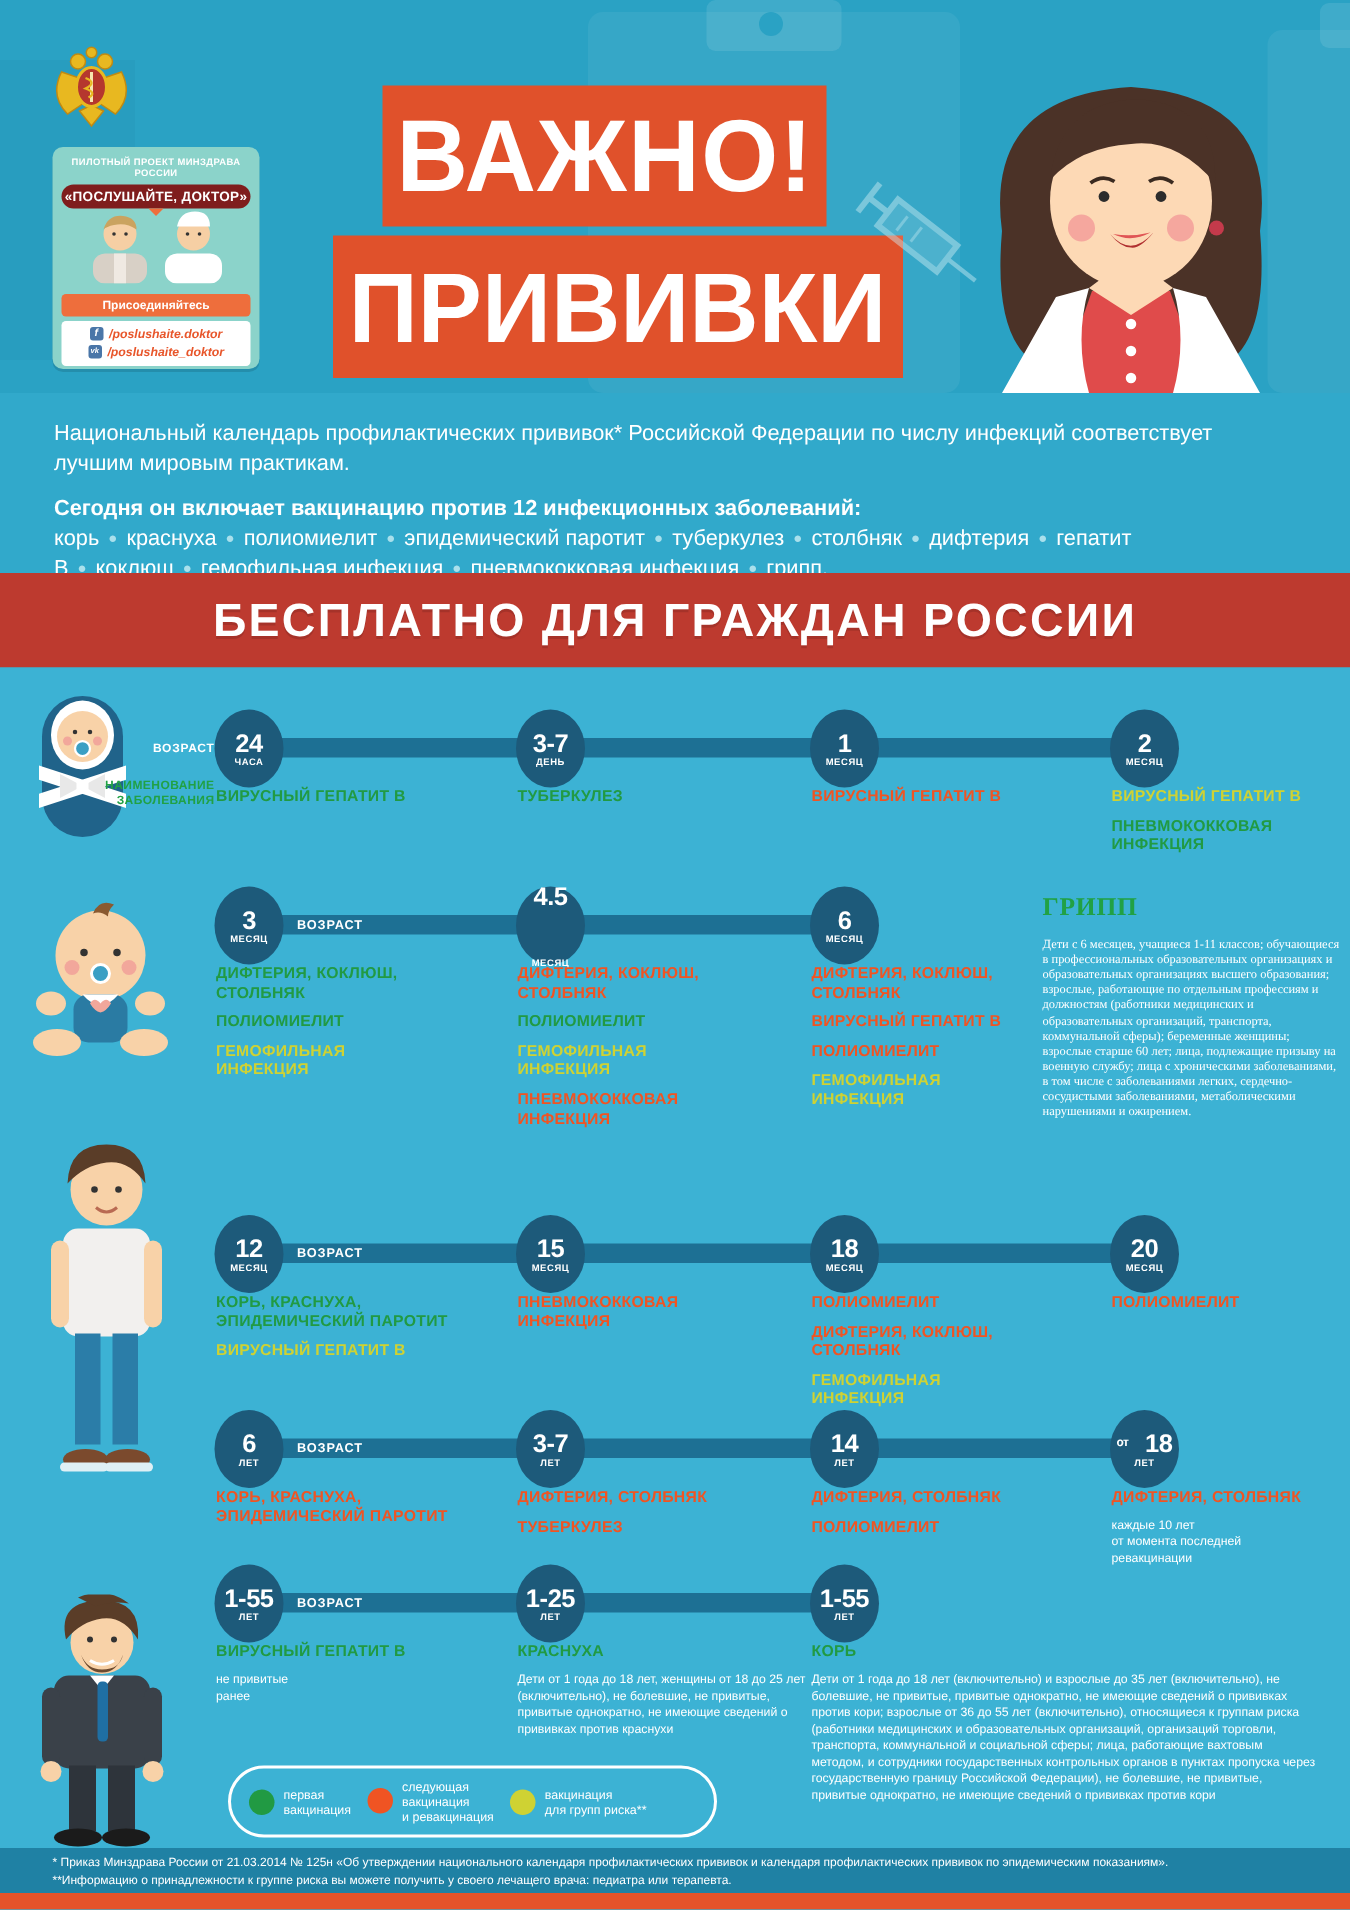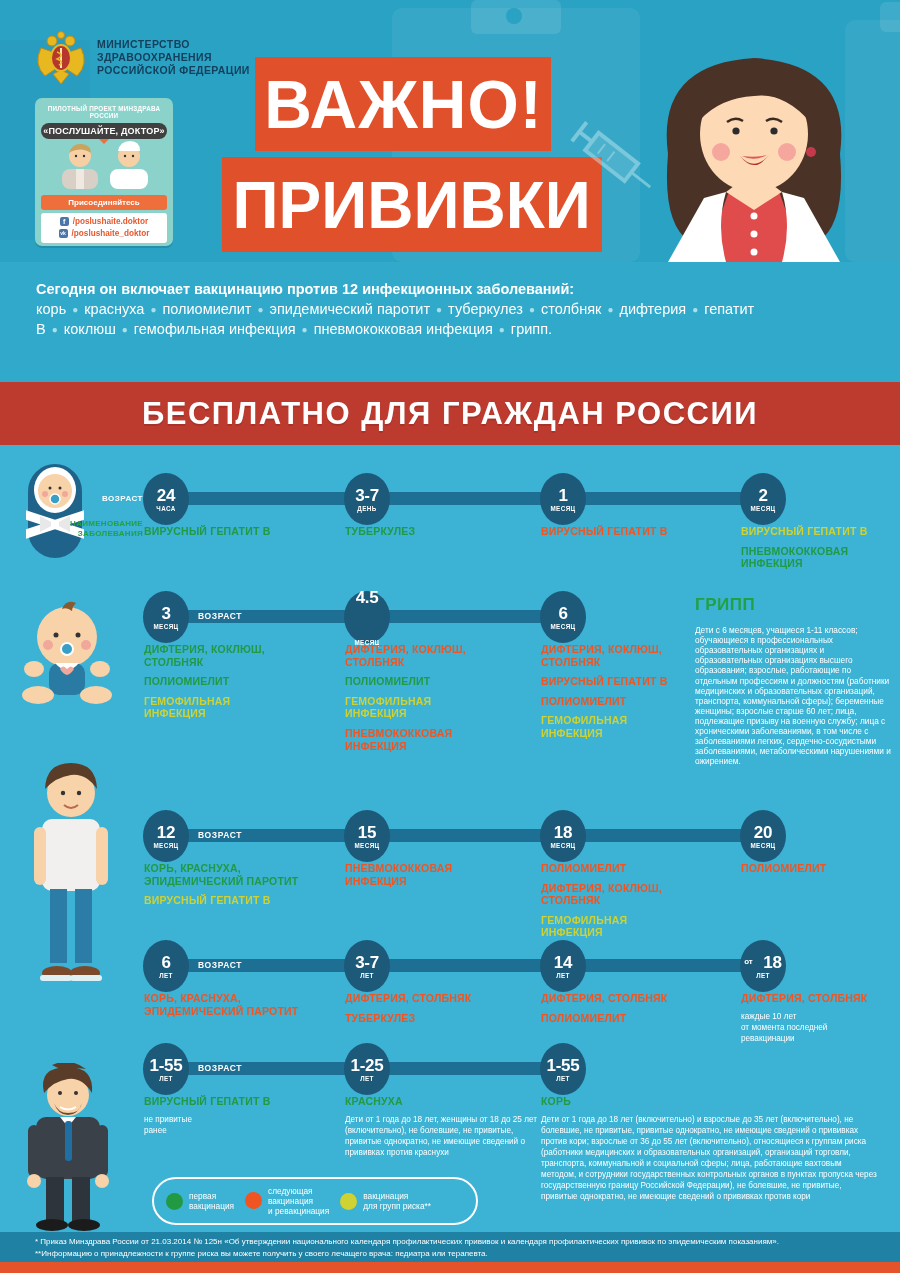--- a/index.html
+++ b/index.html
@@ -13,28 +13,28 @@
   .clipclip{position:absolute;background:rgba(255,255,255,.10);border-radius:6px;}
   .clipdot{position:absolute;background:#2aa2c4;border-radius:50%;}
 
   .ministry{position:absolute;left:33px;top:28px;display:flex;align-items:flex-start;}
   .min-lines{margin-left:8px;margin-top:10px;color:#14405c;font-weight:bold;
     font-size:10.5px;line-height:1.25;letter-spacing:.4px;}
 
   .card{position:absolute;left:35px;top:98px;width:138px;height:148px;background:#8bd3ca;
     border-radius:7px;box-shadow:0 2px 0 rgba(0,0,0,.12);padding:7px 6px 6px;box-sizing:border-box;text-align:center;}
   .card-kicker{color:#fff;font-weight:bold;font-size:6.3px;letter-spacing:.25px;margin-bottom:4px;}
-  .card-ribbon{position:relative;background:#404040;color:#fff;font-weight:bold;font-size:9px;
+  .card-ribbon{position:relative;background:#7f1d1d;color:#fff;font-weight:bold;font-size:9px;
     border-radius:9px;padding:3px 2px;letter-spacing:.2px;}
   .card-ribbon:after{content:"";position:absolute;left:50%;bottom:-5px;margin-left:-5px;border:5px solid transparent;border-top-color:#ee6e3c;border-bottom:none;}
   .card-join{background:#ee6e3c;color:#fff;font-weight:bold;font-size:8px;border-radius:3px;
     padding:3px 0;margin-top:2px;cursor:pointer;}
   .card-links{background:#fff;border-radius:3px;margin-top:3px;padding:3px 4px;}
   .soc-row{display:flex;align-items:center;justify-content:center;gap:4px;color:#e8562b;
-    font-weight:bold;font-size:8.2px;line-height:1.45;cursor:pointer;}
+    font-weight:bold;font-size:8.2px;line-height:1.45;cursor:pointer;font-style:italic;}
   .soc-ico{display:inline-flex;align-items:center;justify-content:center;width:9px;height:9px;
     border-radius:2px;background:#4a76a8;color:#fff;font-size:7px;font-weight:bold;}
 
   .title-box{position:absolute;background:#e0512b;display:flex;align-items:center;justify-content:center;
     color:#fff;font-weight:bold;}
   .title-1{left:255px;top:57px;width:296px;height:94px;font-size:68px;letter-spacing:1px;}
   .title-2{left:222px;top:157px;width:380px;height:95px;font-size:66px;letter-spacing:0;}
   .title-box span{transform:scaleX(.97);display:inline-block;}
 
   .syringe{position:absolute;left:548px;top:108px;opacity:.45;}
@@ -61,21 +61,21 @@
   .node-unit{font-size:6.3px;font-weight:bold;letter-spacing:.4px;margin-top:1px;}
   .tl-items{position:absolute;z-index:2;}
   .vax{font-size:10.5px;font-weight:bold;line-height:1.2;letter-spacing:.2px;margin-bottom:7px;white-space:pre-line;}
   .node-note{color:#fff;font-size:8.2px;line-height:1.35;white-space:pre-line;margin-top:-1px;}
   .age-label-right{position:absolute;z-index:3;color:#fff;font-size:8.5px;font-weight:bold;letter-spacing:.6px;}
   .axis-age{position:absolute;left:58px;top:49px;width:85px;text-align:right;color:#fff;
     font-size:8px;font-weight:bold;letter-spacing:.5px;z-index:3;}
   .axis-disease{position:absolute;left:40px;top:74px;width:103px;text-align:right;color:#21a145;
     font-size:8px;font-weight:bold;letter-spacing:.3px;line-height:1.3;white-space:pre-line;z-index:3;}
 
-  .flu{position:absolute;left:695px;top:150px;width:198px;z-index:2;}
+  .flu{position:absolute;left:695px;top:150px;width:198px;z-index:2;font-family:Liberation Serif, serif;}
   .flu-title{color:#21a145;font-size:17px;font-weight:bold;letter-spacing:.5px;margin-bottom:10px;}
   .flu-text{color:#fff;font-size:8.3px;line-height:1.22;}
 
   .legend{position:absolute;left:152px;top:732px;width:326px;height:48px;border:2px solid #fff;
     border-radius:27px;display:flex;align-items:center;padding:0 12px;box-sizing:border-box;gap:11px;z-index:2;}
   .legend-item{display:flex;align-items:center;gap:6px;}
   .legend-dot{width:17px;height:17px;border-radius:50%;flex:0 0 auto;}
   .legend-label{color:#fff;font-size:8.3px;line-height:1.22;white-space:pre-line;}
 
   .figure{position:absolute;z-index:1;}
@@ -108,25 +108,20 @@
           <path d="M48,20 Q56,36 44,48 L32,40 L36,24 Z"></path>
           <circle cx="19" cy="13" r="5"></circle>
           <circle cx="37" cy="13" r="5"></circle>
           <circle cx="28" cy="7" r="3.5"></circle>
           <path d="M20,46 L28,56 L36,46 L28,42 Z"></path>
         </g>
         <ellipse cx="28" cy="30" rx="10" ry="13" fill="#b5372e" stroke="#e8b820" stroke-width="2"></ellipse>
         <path d="M28,20 L28,40" stroke="#f7e6b0" stroke-width="2"></path>
         <path d="M24,24 Q32,27 24,31 Q32,34 26,37" stroke="#e8b820" stroke-width="1.5" fill="none"></path>
       </svg>
-      <div class="min-lines">
-        <div>МИНИСТЕРСТВО</div>
-        <div>ЗДРАВООХРАНЕНИЯ</div>
-        <div>РОССИЙСКОЙ ФЕДЕРАЦИИ</div>
-      </div>
     </div>
 
     <div class="card">
       <div class="card-kicker">ПИЛОТНЫЙ ПРОЕКТ МИНЗДРАВА РОССИИ</div>
       <div class="card-ribbon">«ПОСЛУШАЙТЕ, ДОКТОР»</div>
       <svg width="124" height="50" viewBox="0 0 124 50">
         <rect x="20" y="30" width="36" height="20" rx="8" fill="#d8d0c6"></rect>
         <rect x="34" y="30" width="8" height="20" fill="#efe9e2"></rect>
         <circle cx="38" cy="17" r="11" fill="#f6cfa4"></circle>
         <path d="M27,14 Q30,4 40,5 Q49,6 49,14 Q42,9 34,11 Q29,12 27,14 Z" fill="#caa35f"></path>
@@ -186,20 +181,21 @@
       <circle cx="146" cy="182" r="3.5" fill="#fff"></circle>
         <circle cx="146" cy="200" r="3.5" fill="#fff"></circle>
         <circle cx="146" cy="218" r="3.5" fill="#fff"></circle>
       <path d="M118,158 L96,164 L60,228 L118,228 Q108,192 118,158 Z" fill="#ffffff"></path>
       <path d="M174,158 L196,164 L232,228 L174,228 Q184,192 174,158 Z" fill="#ffffff"></path>
       <path d="M118,158 L146,176 L174,158 L166,152 L126,152 Z" fill="#fdd9b5"></path>
     </svg>
   </div>
 
   <div class="intro">
+    <p>Национальный календарь профилактических прививок* Российской Федерации по числу инфекций соответствует лучшим мировым практикам.</p>
     <p><b>Сегодня он включает вакцинацию против 12 инфекционных заболеваний:</b> <span id="disease-list"><span>корь</span><span class="dot-sep">●</span><span>краснуха</span><span class="dot-sep">●</span><span>полиомиелит</span><span class="dot-sep">●</span><span>эпидемический паротит</span><span class="dot-sep">●</span><span>туберкулез</span><span class="dot-sep">●</span><span>столбняк</span><span class="dot-sep">●</span><span>дифтерия</span><span class="dot-sep">●</span><span>гепатит В</span><span class="dot-sep">●</span><span>коклюш</span><span class="dot-sep">●</span><span>гемофильная инфекция</span><span class="dot-sep">●</span><span>пневмококковая инфекция</span><span class="dot-sep">●</span><span>грипп.</span></span></p>
   </div>
 
   <div class="banner">
       <span>БЕСПЛАТНО ДЛЯ ГРАЖДАН РОССИИ</span>
     </div>
 
   <div class="main" id="schedule">
 
     <div class="axis-age">ВОЗРАСТ</div>

